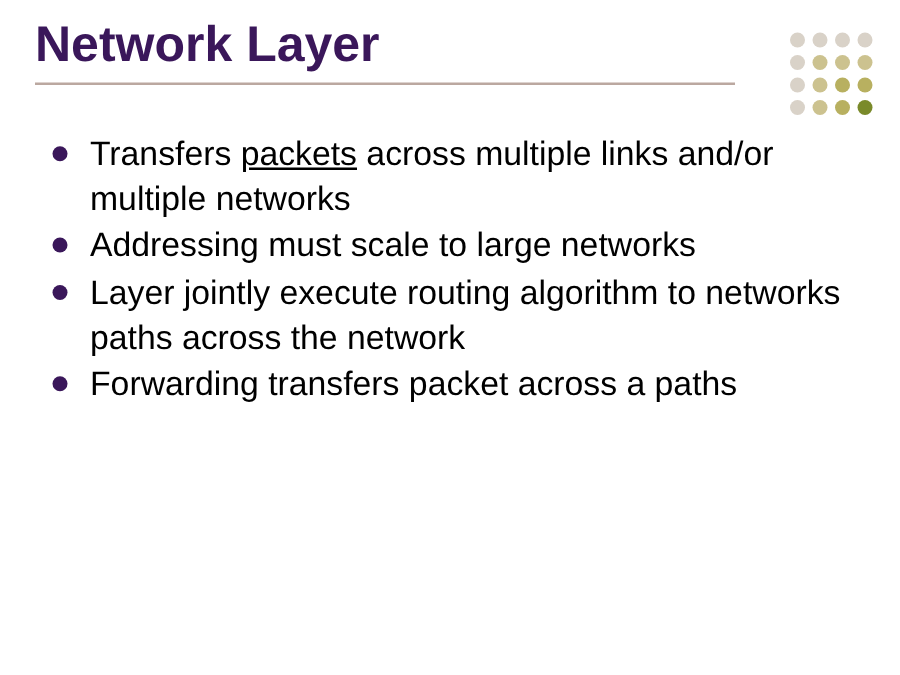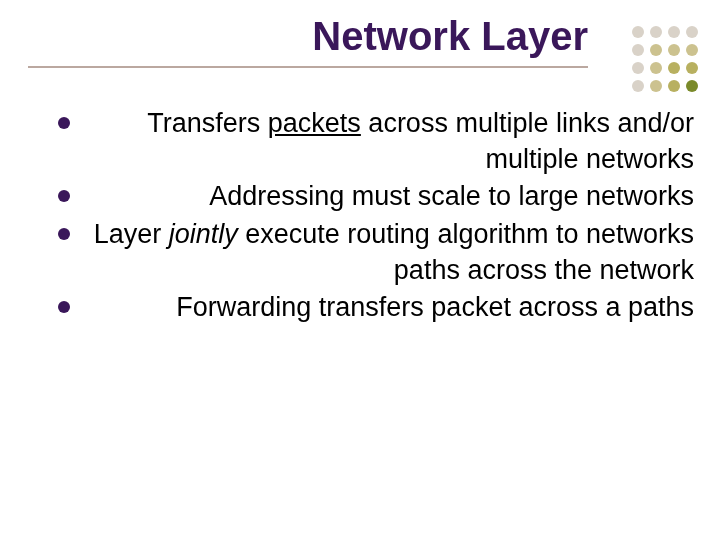--- a/index.html
+++ b/index.html
@@ -10,21 +10,20 @@
     background: #ffffff;
     font-family: Arial, Helvetica, sans-serif;
     position: relative;
     overflow: hidden;
   }
   .slide {
     position: relative;
     width: 720px;
     height: 540px;
     box-sizing: border-box;
-    text-align: right;
   }
   .title-wrap {
     position: absolute;
     left: 28px;
     top: 14px;
     width: 560px;
   }
   .title {
     font-size: 40px;
     font-weight: bold;
@@ -49,21 +48,21 @@
     grid-template-rows: repeat(4, 12px);
     gap: 6px 6px;
   }
   .dot-grid .dot {
     width: 12px;
     height: 12px;
     border-radius: 50%;
   }
   .content {
     position: absolute;
-    left: 54px;
+    left: 38px;
     top: 106px;
     width: 640px;
   }
   ul.bullets {
     list-style: none;
     margin: 0;
     padding: 0;
   }
   ul.bullets > li {
     position: relative;
@@ -77,21 +76,21 @@
     content: "";
     position: absolute;
     left: 4px;
     top: 11px;
     width: 12px;
     height: 12px;
     background: #3a175a;
     border-radius: 50%;
   }
   .u { text-decoration: underline; }
-  .i { font-style: italic; }
+  .i { }
 </style>
 </head>
 <body>
 
 <div class="slide">
 
   <div class="title-wrap">
     <div class="title">Network Layer</div>
     <div class="title-underline"></div>
   </div>

